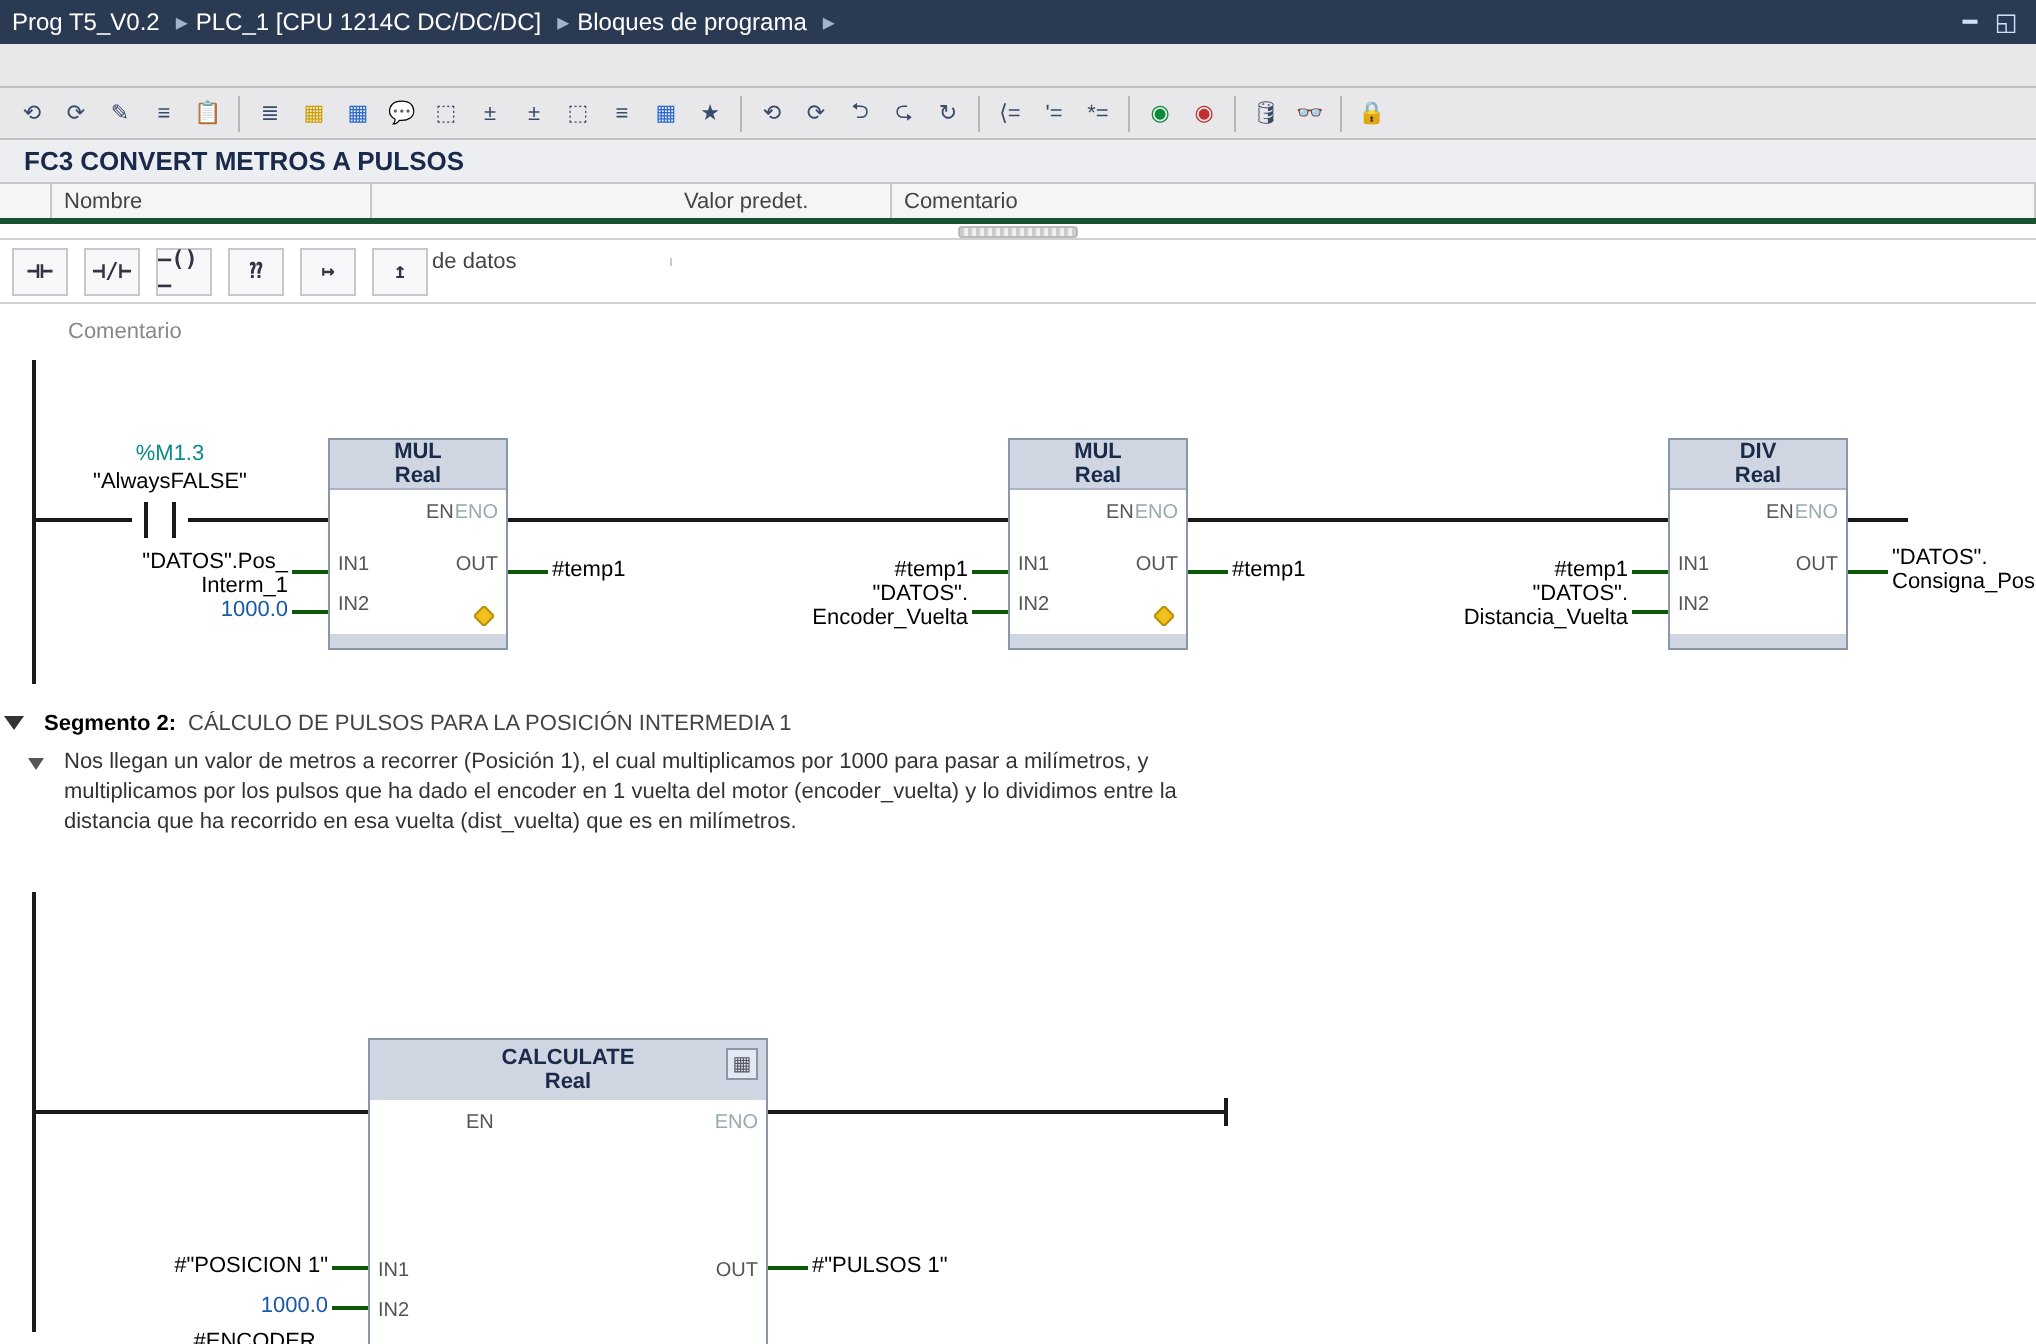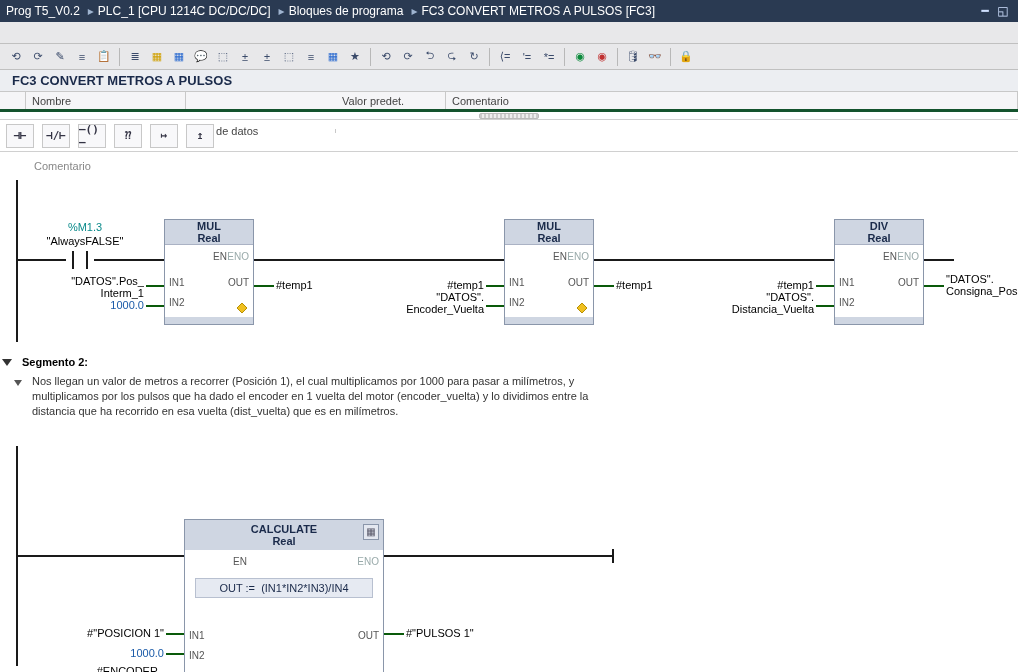--- a/index.html
+++ b/index.html
@@ -92,21 +92,20 @@
 </head>
 <body>
 
 <div class="titlebar">
   <span class="crumb">Prog T5_V0.2</span>
   <span class="sep">▸</span>
   <span class="crumb">PLC_1 [CPU 1214C DC/DC/DC]</span>
   <span class="sep">▸</span>
   <span class="crumb">Bloques de programa</span>
   <span class="sep">▸</span>
-  <span class="crumb">FC3 CONVERT METROS A PULSOS [FC3]</span>
   <span class="spacer"></span>
   <span class="winbtn">━</span>
   <span class="winbtn">◱</span>
 </div>
 
 <div class="blankbar"></div>
 
 <div class="toolbar">
   <div class="tb-btn">⟲</div>
   <div class="tb-btn">⟳</div>
@@ -278,20 +277,21 @@
       <div class="opvar right" style="left:912px; top:78px;">"DATOS".
 Consigna_Pos1</div>
 
     </div>
   </div>
 
   <div class="segment" style="top:200px;">
     <div class="seg2head">
       <span class="tw"><span class="twisty"></span></span>
       <span class="lbl">Segmento 2:</span>
+      <span class="ttl">CÁLCULO DE PULSOS PARA LA POSICIÓN INTERMEDIA 1</span>
     </div>
     <div class="seg2desc">
       <span class="tw"><span class="twisty small"></span></span>
       <div class="txt">Nos llegan un valor de metros a recorrer (Posición 1), el cual multiplicamos por 1000 para pasar a milímetros, y multiplicamos por los pulsos que ha dado el encoder en 1 vuelta del motor (encoder_vuelta) y lo dividimos entre la distancia que ha recorrido en esa vuelta (dist_vuelta) que es en milímetros.</div>
     </div>
 
     <div class="rail" style="top:94px; height:220px;"></div>
 
     <div class="network" style="height:240px;">
 
@@ -299,23 +299,20 @@
 
       <div class="calcbox" style="left:150px; top:94px; height:200px;">
         <div class="fhead">
           <span class="ftype">CALCULATE</span>
           <span class="fdt">Real</span>
         </div>
         <div class="gear">▦</div>
         <div class="fbody" style="height:166px;">
           <span class="fport en" style="top:6px;">EN</span>
           <span class="fport eno" style="top:6px;">ENO</span>
-          <div class="expr">
-            <span>OUT :=</span>&nbsp;&nbsp;<span>(IN1*IN2*IN3)/IN4</span>
-          </div>
           <span class="fport in" style="top:80px;">IN1</span>
           <span class="fport out" style="top:80px;">OUT</span>
           <span class="fport in" style="top:100px;">IN2</span>
 
         </div>
       </div>
 
       <div class="wire black" style="left:350px; top:130px; width:230px;"></div>
       <div style="position:absolute; left:578px; top:124px; width:2px; height:14px; background:#1a1a1a;"></div>
 

